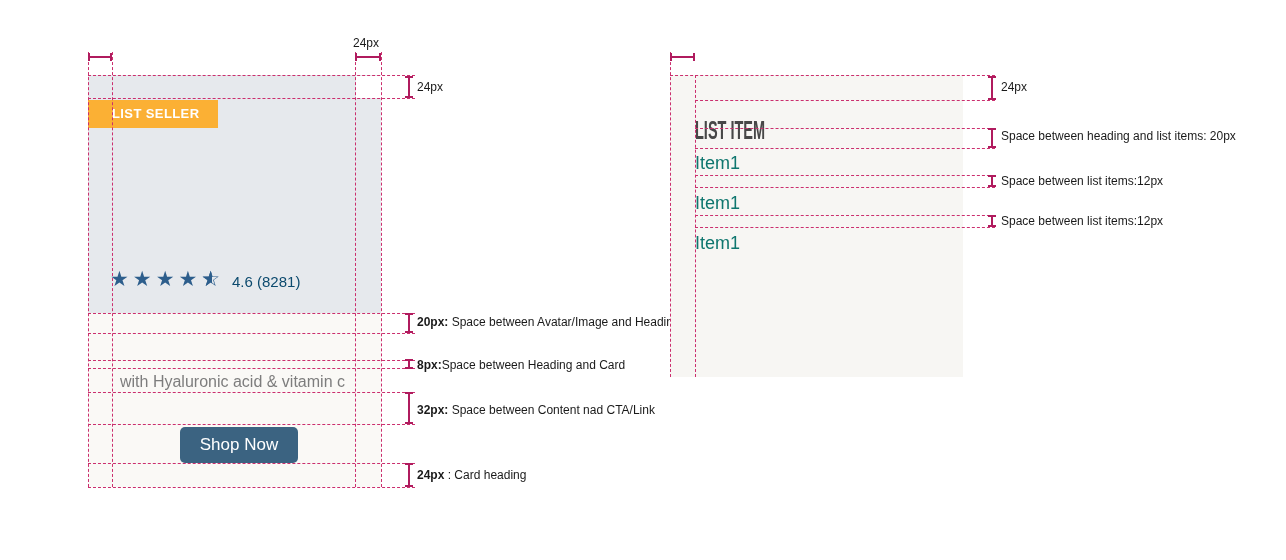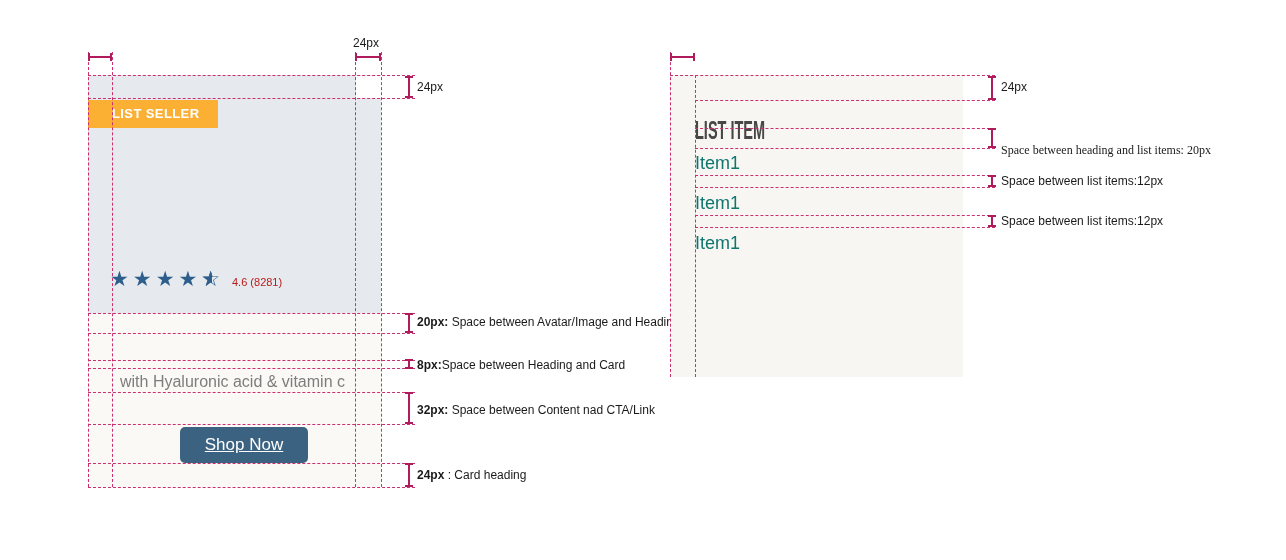--- a/index.html
+++ b/index.html
@@ -13,21 +13,21 @@
   .panel-bg{background:#f7f6f3;}
   .img-area{background:#e6e9ed;}
   .notch{background:#ffffff;}
   .badge{background:#fbb034;color:#ffffff;font-weight:bold;font-size:13px;
          letter-spacing:.4px;line-height:28px;padding-left:24px;box-sizing:border-box;}
   
   .stars{color:#2d5e8c;font-size:21px;letter-spacing:4px;line-height:22px;white-space:nowrap;
          font-family:"DejaVu Sans",sans-serif;}
   .star-half{position:relative;display:inline-block;letter-spacing:0;}
   .star-half .fill{position:absolute;left:0;top:0;width:55%;overflow:hidden;}
-  .rating{color:#b91c1c;font-size:11px;line-height:18px;}
+  .rating{color:#0c4a6e;font-size:15px;line-height:18px;}
   .title-row{display:flex;justify-content:space-between;align-items:center;}
   .cond{display:inline-block;white-space:nowrap;font-weight:700;color:#474747;}
   .squeezeL{transform:scaleX(0.58);transform-origin:0 50%;}
   .squeezeR{transform:scaleX(0.58);transform-origin:100% 50%;}
   .title,.price{font-size:27px;}
   .desc{color:#7d7d7d;font-size:16px;line-height:21px;white-space:nowrap;padding-left:8px;}
   .cta{background:#3b6381;color:#ffffff;border:none;border-radius:5px;
        font-size:17px;font-family:inherit;cursor:pointer;line-height:36px;text-align:center;padding:0;}
   .list-heading{font-size:25px;}
   .list-item{color:#0f766e;font-size:18px;line-height:21px;}
@@ -55,21 +55,21 @@
     <span>LIST SELLER</span>
   </div>
 
   <div class="abs stars" style="left:110px;top:268px;">
     <span>★</span><span>★</span><span>★</span><span>★</span><span class="star-half"><span>☆</span><span class="fill">★</span></span>
   </div>
   <div class="abs rating" style="left:232px;top:273px;">4.6 (8281)</div>
 
   <div class="abs desc" style="left:112px;top:371px;">with Hyaluronic acid &amp; vitamin c</div>
 
-  <button class="abs cta" style="left:180px;top:427px;width:128px;height:36px;text-decoration:underline;">
+  <button class="abs cta" style="left:180px;top:427px;width:118px;height:36px;">
     <span>Shop Now</span>
   </button>
 
   <div class="abs vline" style="left:88px;top:52px;height:435px;"></div>
   <div class="abs vline" style="left:112px;top:52px;height:435px;"></div>
   <div class="abs vline" style="left:355px;top:52px;height:435px;"></div>
   <div class="abs vline" style="left:381px;top:52px;height:435px;"></div>
 
   <div class="abs hline" style="left:88px;top:75px;width:327px;"></div>
   <div class="abs hline" style="left:88px;top:98px;width:327px;"></div>
@@ -121,21 +121,21 @@
   <div class="abs hline" style="left:695px;top:187px;width:300px;"></div>
   <div class="abs hline" style="left:695px;top:215px;width:300px;"></div>
   <div class="abs hline" style="left:695px;top:227px;width:300px;"></div>
 
   <div class="abs hbr" style="left:670px;top:56px;width:25px;"></div>
 
   <div class="abs vbr" style="left:991px;top:76px;height:24px;"></div>
   <div class="abs lbl" style="left:1001px;top:81px;">24px</div>
 
   <div class="abs vbr" style="left:991px;top:128px;height:20px;"></div>
-  <div class="abs lbl" style="left:1001px;top:144px;font-family:Liberation Serif, serif;">Space between heading and list items: 20px</div>
+  <div class="abs lbl" style="left:1001px;top:130px;">Space between heading and list items: 20px</div>
 
   <div class="abs vbr" style="left:991px;top:175px;height:12px;"></div>
   <div class="abs lbl" style="left:1001px;top:175px;">Space between list items:12px</div>
 
   <div class="abs vbr" style="left:991px;top:215px;height:12px;"></div>
   <div class="abs lbl" style="left:1001px;top:215px;">Space between list items:12px</div>
 
 </div>
 
 </body></html>

